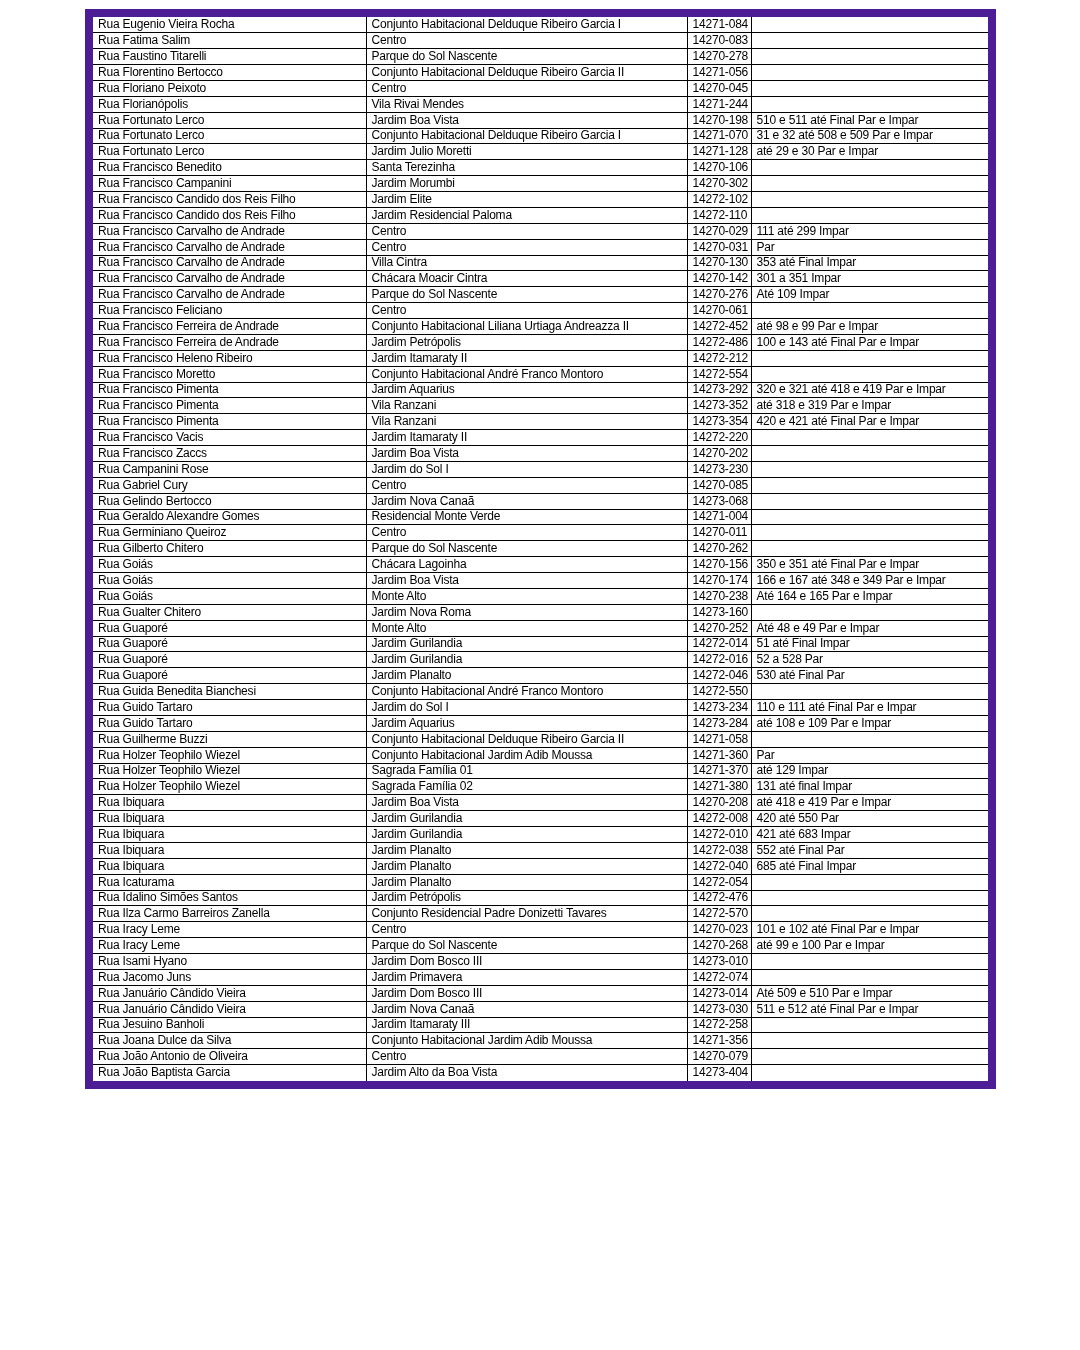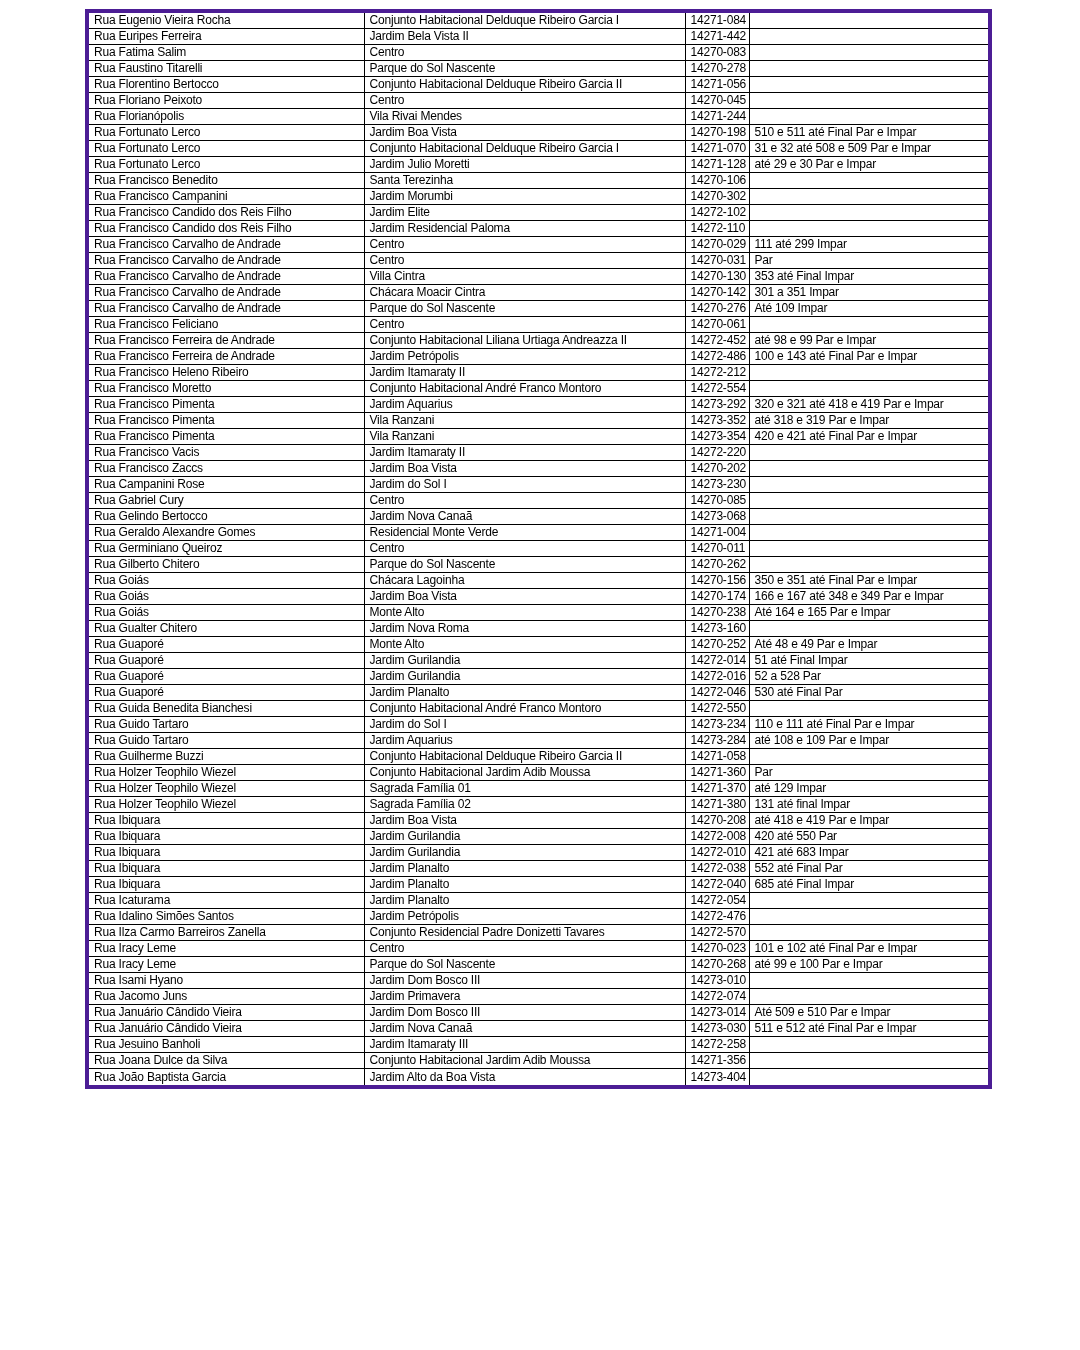--- a/index.html
+++ b/index.html
@@ -19,21 +19,21 @@
     background: #ffffff;
   }
   table.cep-table {
     position: absolute;
     left: 85px;
     top: 9px;
     width: 903px;
     height: 1080px;
     border-collapse: collapse;
     table-layout: fixed;
-    border: 4px solid #4c1d95;
+    border: 8px solid #4c1d95;
   }
   table.cep-table td {
     border: 1px solid #000000;
     font-size: 12px;
     letter-spacing: -0.2px;
     line-height: 1.1;
     color: #000000;
     padding: 0 2px 0 5px;
     overflow: hidden;
     white-space: nowrap;
@@ -56,26 +56,20 @@
       <col style="width:241px">
     </colgroup>
     <tbody id="table-body">
         <tr>
           <td class="col-street">Rua Eugenio Vieira Rocha</td>
           <td class="col-neighborhood">Conjunto Habitacional Delduque Ribeiro Garcia I</td>
           <td class="col-cep">14271-084</td>
           <td class="col-note"></td>
         </tr>
         <tr>
-          <td class="col-street">Rua Euripes Ferreira</td>
-          <td class="col-neighborhood">Jardim Bela Vista II</td>
-          <td class="col-cep">14271-442</td>
-          <td class="col-note"></td>
-        </tr>
-        <tr>
           <td class="col-street">Rua Fatima Salim</td>
           <td class="col-neighborhood">Centro</td>
           <td class="col-cep">14270-083</td>
           <td class="col-note"></td>
         </tr>
         <tr>
           <td class="col-street">Rua Faustino Titarelli</td>
           <td class="col-neighborhood">Parque do Sol Nascente</td>
           <td class="col-cep">14270-278</td>
           <td class="col-note"></td>
@@ -443,20 +437,26 @@
         <tr>
           <td class="col-street">Rua Jesuino Banholi</td>
           <td class="col-neighborhood">Jardim Itamaraty III</td>
           <td class="col-cep">14272-258</td>
           <td class="col-note"></td>
         </tr>
         <tr>
           <td class="col-street">Rua Joana Dulce da Silva</td>
           <td class="col-neighborhood">Conjunto Habitacional Jardim Adib Moussa</td>
           <td class="col-cep">14271-356</td>
+          <td class="col-note"></td>
+        </tr>
+        <tr>
+          <td class="col-street">Rua João Antonio de Oliveira</td>
+          <td class="col-neighborhood">Centro</td>
+          <td class="col-cep">14270-079</td>
           <td class="col-note"></td>
         </tr>
         <tr>
           <td class="col-street">Rua João Baptista Garcia</td>
           <td class="col-neighborhood">Jardim Alto da Boa Vista</td>
           <td class="col-cep">14273-404</td>
           <td class="col-note"></td>
         </tr>
       </tbody>
   </table>

